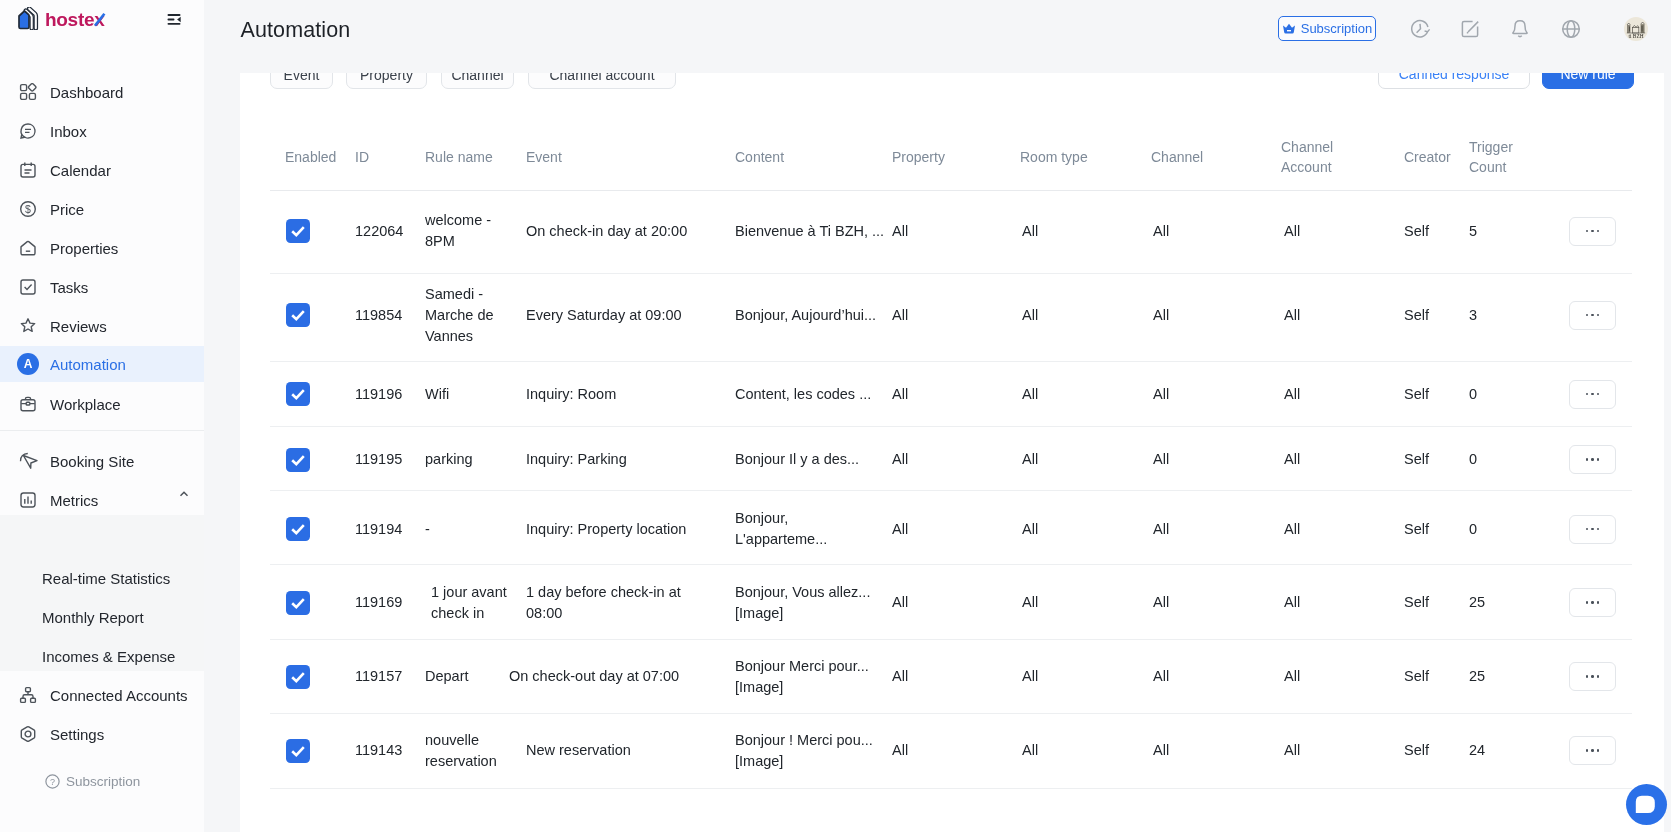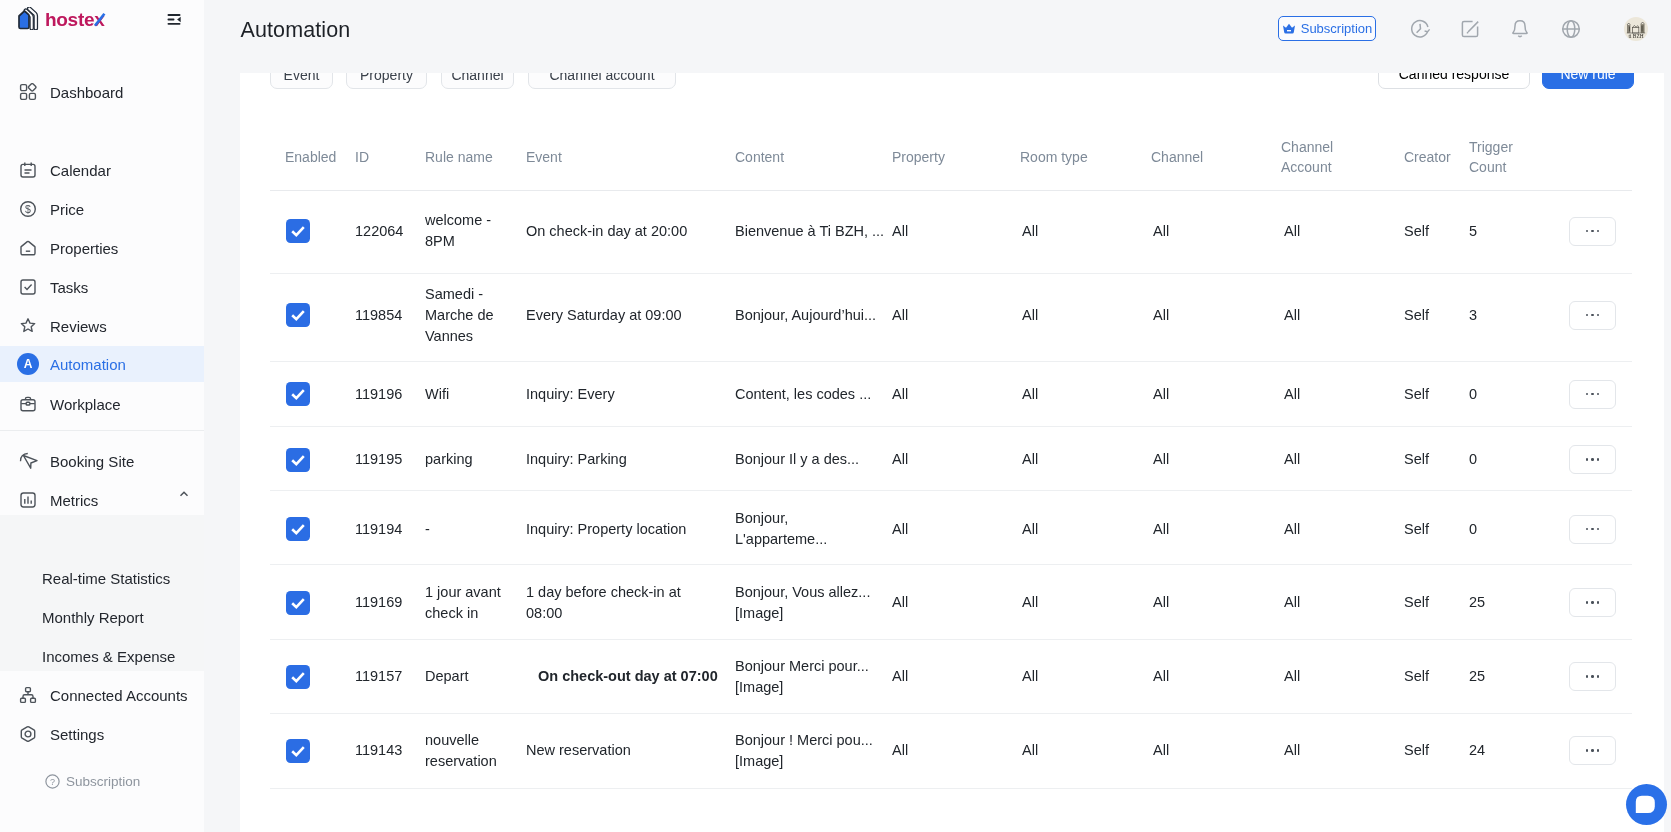--- a/index.html
+++ b/index.html
@@ -70,21 +70,21 @@
           <path d="M5.5 9.5 v5 M18 8.8 v5.6" stroke="#3f3c35" stroke-width="0.8"></path>
           <text x="12" y="21" font-size="5.4" font-family="Liberation Serif" fill="#2a2822" stroke="none" text-anchor="middle">ti BZH</text>
         </svg>
       </div>
     </div>
     <div id="card">
       <div class="fbtn" style="left:30px;width:63px;">Event</div>
       <div class="fbtn" style="left:106px;width:81px;">Property</div>
       <div class="fbtn" style="left:201px;width:73px;">Channel</div>
       <div class="fbtn" style="left:288px;width:148px;">Channel account</div>
-      <div class="fbtn" style="left:1138px;width:152px;background:#fff;border-color:#dde0e4;top:-13px;color:#000000;">Canned response</div>
+      <div class="fbtn" style="left:1138px;width:152px;background:#fff;border-color:#dde0e4;top:-13px;color:#3b82f6;">Canned response</div>
       <div class="fbtn" style="left:1302px;width:92px;background:#2a6fe5;border-color:#2a6fe5;top:-13px;color:#fff;">New rule</div>
 
       <div class="hl" style="left:45px;top:74px;">Enabled</div>
       <div class="hl" style="left:115px;top:74px;">ID</div>
       <div class="hl" style="left:185px;top:74px;">Rule name</div>
       <div class="hl" style="left:286px;top:74px;">Event</div>
       <div class="hl" style="left:495px;top:74px;">Content</div>
       <div class="hl" style="left:652px;top:74px;">Property</div>
       <div class="hl" style="left:780px;top:74px;">Room type</div>
       <div class="hl" style="left:911px;top:74px;">Channel</div>
@@ -131,21 +131,21 @@
         <i></i>
         <i></i>
       </div>
       <div class="dv" style="top:288px;"></div>
 
       <div class="cb" style="top:309px;"><svg width="24" height="24" viewBox="0 0 24 24">
           <path d="M6.2 12.3 L10.3 16.2 L17.8 8.2" fill="none" stroke="#fff" stroke-width="2.6"></path>
         </svg></div>
       <div class="c" style="left:115px;top:310.5px;">119196</div>
       <div class="c" style="left:185px;top:310.5px;text-align:center;">Wifi</div>
-      <div class="c" style="left:286px;top:310.5px;">Inquiry: Every</div>
+      <div class="c" style="left:286px;top:310.5px;">Inquiry: Room</div>
       <div class="c" style="left:495px;top:310.5px;">Content, les codes ...</div>
       <div class="c" style="left:652px;top:310.5px;">All</div>
       <div class="c" style="left:782px;top:310.5px;">All</div>
       <div class="c" style="left:913px;top:310.5px;">All</div>
       <div class="c" style="left:1044px;top:310.5px;">All</div>
       <div class="c" style="left:1164px;top:310.5px;">Self</div>
       <div class="c" style="left:1229px;top:310.5px;">0</div>
       <div class="more" style="top:306.5px;">
         <i></i>
         <i></i>
@@ -190,42 +190,42 @@
         <i></i>
         <i></i>
         <i></i>
       </div>
       <div class="dv" style="top:490.5px;"></div>
 
       <div class="cb" style="top:517.5px;"><svg width="24" height="24" viewBox="0 0 24 24">
           <path d="M6.2 12.3 L10.3 16.2 L17.8 8.2" fill="none" stroke="#fff" stroke-width="2.6"></path>
         </svg></div>
       <div class="c" style="left:115px;top:519.0px;">119169</div>
-      <div class="c" style="left:185px;top:508.5px;">1 jour avant<br>check in</div>
+      <div class="c" style="left:191px;top:508.5px;">1 jour avant<br>check in</div>
       <div class="c" style="left:286px;top:508.5px;">1 day before check-in at<br>08:00</div>
       <div class="c" style="left:495px;top:508.5px;">Bonjour, Vous allez...<br>[Image]</div>
       <div class="c" style="left:652px;top:519.0px;">All</div>
       <div class="c" style="left:782px;top:519.0px;">All</div>
       <div class="c" style="left:913px;top:519.0px;">All</div>
       <div class="c" style="left:1044px;top:519.0px;">All</div>
       <div class="c" style="left:1164px;top:519.0px;">Self</div>
       <div class="c" style="left:1229px;top:519.0px;">25</div>
       <div class="more" style="top:515.0px;">
         <i></i>
         <i></i>
         <i></i>
       </div>
       <div class="dv" style="top:566px;"></div>
 
       <div class="cb" style="top:591.5px;"><svg width="24" height="24" viewBox="0 0 24 24">
           <path d="M6.2 12.3 L10.3 16.2 L17.8 8.2" fill="none" stroke="#fff" stroke-width="2.6"></path>
         </svg></div>
       <div class="c" style="left:115px;top:593.0px;">119157</div>
       <div class="c" style="left:185px;top:593.0px;">Depart</div>
-      <div class="c" style="left:298px;top:593.0px;font-weight:bold;">On check-out day at 07:00</div>
+      <div class="c" style="left:269px;top:593.0px;">On check-out day at 07:00</div>
       <div class="c" style="left:495px;top:582.5px;">Bonjour Merci pour...<br>[Image]</div>
       <div class="c" style="left:652px;top:593.0px;">All</div>
       <div class="c" style="left:782px;top:593.0px;">All</div>
       <div class="c" style="left:913px;top:593.0px;">All</div>
       <div class="c" style="left:1044px;top:593.0px;">All</div>
       <div class="c" style="left:1164px;top:593.0px;">Self</div>
       <div class="c" style="left:1229px;top:593.0px;">25</div>
       <div class="more" style="top:589.0px;">
         <i></i>
         <i></i>
@@ -275,20 +275,27 @@
 
     <div class="mi" style="top:73px;">
       <svg width="18" height="18" viewBox="0 0 18 18" fill="none" stroke="#4d535a" stroke-width="1.4">
         <rect x="1.6" y="1.6" width="6" height="6" rx="1.4"></rect>
         <rect x="1.6" y="10.4" width="6" height="6" rx="1.4"></rect>
         <rect x="10.4" y="10.4" width="6" height="6" rx="1.4"></rect>
         <rect x="10.2" y="1.3" width="6" height="6" rx="1.4" transform="rotate(45 13.2 4.3)"></rect>
       </svg>
       <span class="lb">Dashboard</span>
     </div>
+    <div class="mi" style="top:112px;">
+      <svg width="18" height="18" viewBox="0 0 18 18" fill="none" stroke="#4d535a" stroke-width="1.4">
+        <path d="M9 2 a7 7 0 1 1 -6.2 10.2 L2 16 l3.8 -0.8 A7 7 0 0 1 9 2 Z"></path>
+        <path d="M6 7.4 h6 M6 10.4 h4.5"></path>
+      </svg>
+      <span class="lb">Inbox</span>
+    </div>
     <div class="mi" style="top:151px;">
       <svg width="18" height="18" viewBox="0 0 18 18" fill="none" stroke="#4d535a" stroke-width="1.4">
         <rect x="2" y="3.4" width="14" height="12.6" rx="2"></rect>
         <path d="M5.8 1.6 v3.4 M12.2 1.6 v3.4 M5.5 9 h7 M5.5 12 h5"></path>
       </svg>
       <span class="lb">Calendar</span>
     </div>
     <div class="mi" style="top:190px;">
       <svg width="18" height="18" viewBox="0 0 18 18" fill="none" stroke="#4d535a" stroke-width="1.4">
         <circle cx="9" cy="9" r="7.3"></circle>

